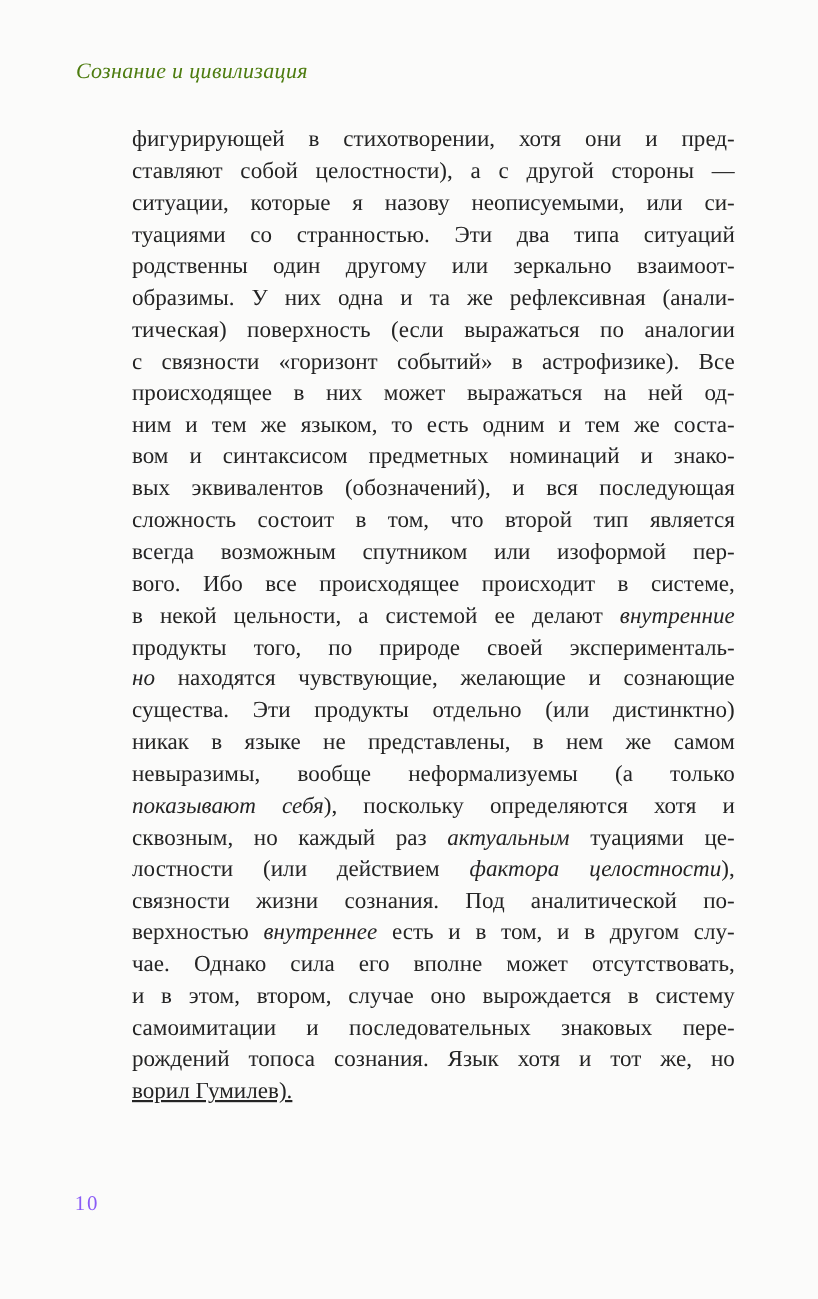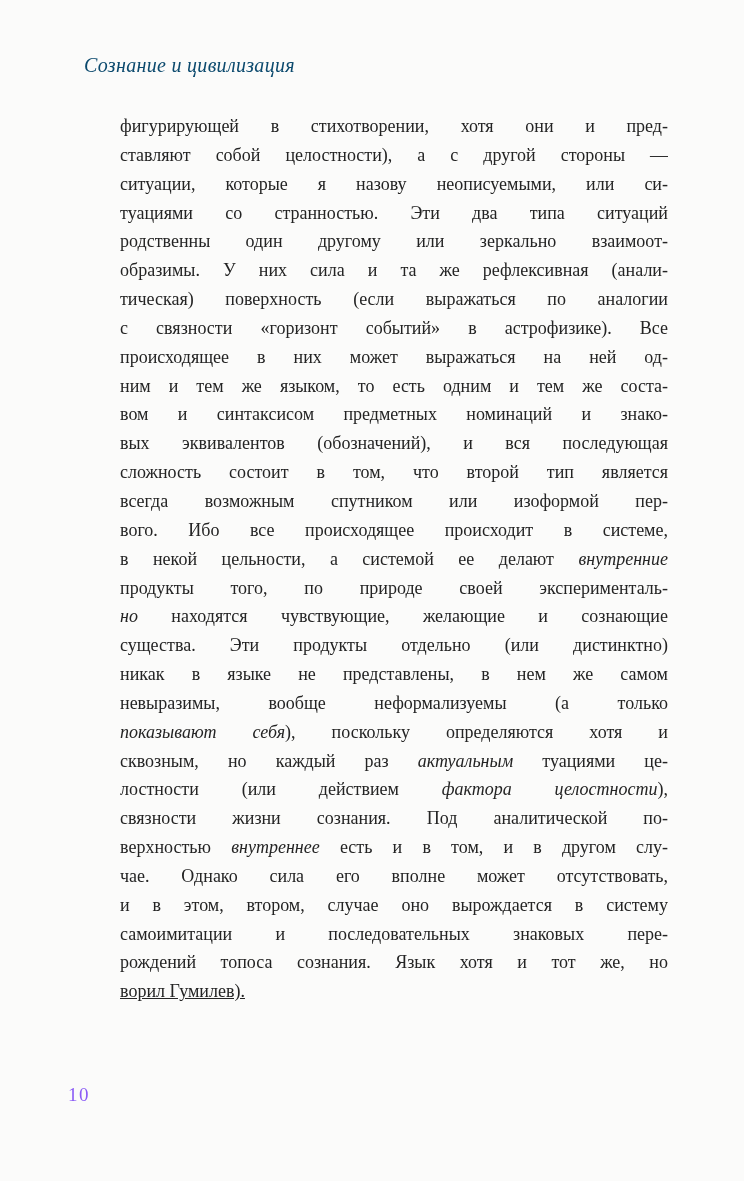--- a/index.html
+++ b/index.html
@@ -10,32 +10,32 @@
     font-family: "Liberation Serif", "DejaVu Serif", serif;
   }
   .page {
     position: relative;
     width: 744px; height: 1181px;
     background: #fbfbfa;
     color: #262626;
   }
   .running-header {
     position: absolute;
-    left: 84px; top: 54px;
+    left: 69px; top: 54px;
     font-style: italic;
     font-size: 20px;
-    color: #0c4a6e;
+    color: #4d7c0f;
     letter-spacing: 0.3px;
     white-space: nowrap;
   }
   .body-text {
     position: absolute;
     left: 120px; top: 112px;
     width: 548px;
-    font-size: 18px;
+    font-size: 21px;
     line-height: 28.85px;
     color: #242424;
   }
   .line {
     height: 28.85px;
     overflow: hidden;
     text-align: justify;
     text-align-last: justify;
   }
   .line-last {
@@ -58,21 +58,21 @@
 
 <div class="page">
   <div class="running-header">Сознание и цивилизация</div>
 
   <div class="body-text" id="body-text">
       <div class="line"><span>фигурирующей в стихотворении, хотя они и пред-</span></div>
       <div class="line"><span>ставляют собой целостности), а с другой стороны —</span></div>
       <div class="line"><span>ситуации, которые я назову неописуемыми, или си-</span></div>
       <div class="line"><span>туациями со странностью. Эти два типа ситуаций</span></div>
       <div class="line"><span>родственны один другому или зеркально взаимоот-</span></div>
-      <div class="line"><span>образимы. У них сила и та же рефлексивная (анали-</span></div>
+      <div class="line"><span>образимы. У них одна и та же рефлексивная (анали-</span></div>
       <div class="line"><span>тическая) поверхность (если выражаться по аналогии</span></div>
       <div class="line"><span>с связности «горизонт событий» в астрофизике). Все</span></div>
       <div class="line"><span>происходящее в них может выражаться на ней од-</span></div>
       <div class="line"><span>ним и тем же языком, то есть одним и тем же соста-</span></div>
       <div class="line"><span>вом и синтаксисом предметных номинаций и знако-</span></div>
       <div class="line"><span>вых эквивалентов (обозначений), и вся последующая</span></div>
       <div class="line"><span>сложность состоит в том, что второй тип является</span></div>
       <div class="line"><span>всегда возможным спутником или изоформой пер-</span></div>
       <div class="line"><span>вого. Ибо все происходящее происходит в системе,</span></div>
       <div class="line"><span>в некой цельности, а системой ее делают </span><span class="it">внутренние</span></div>

